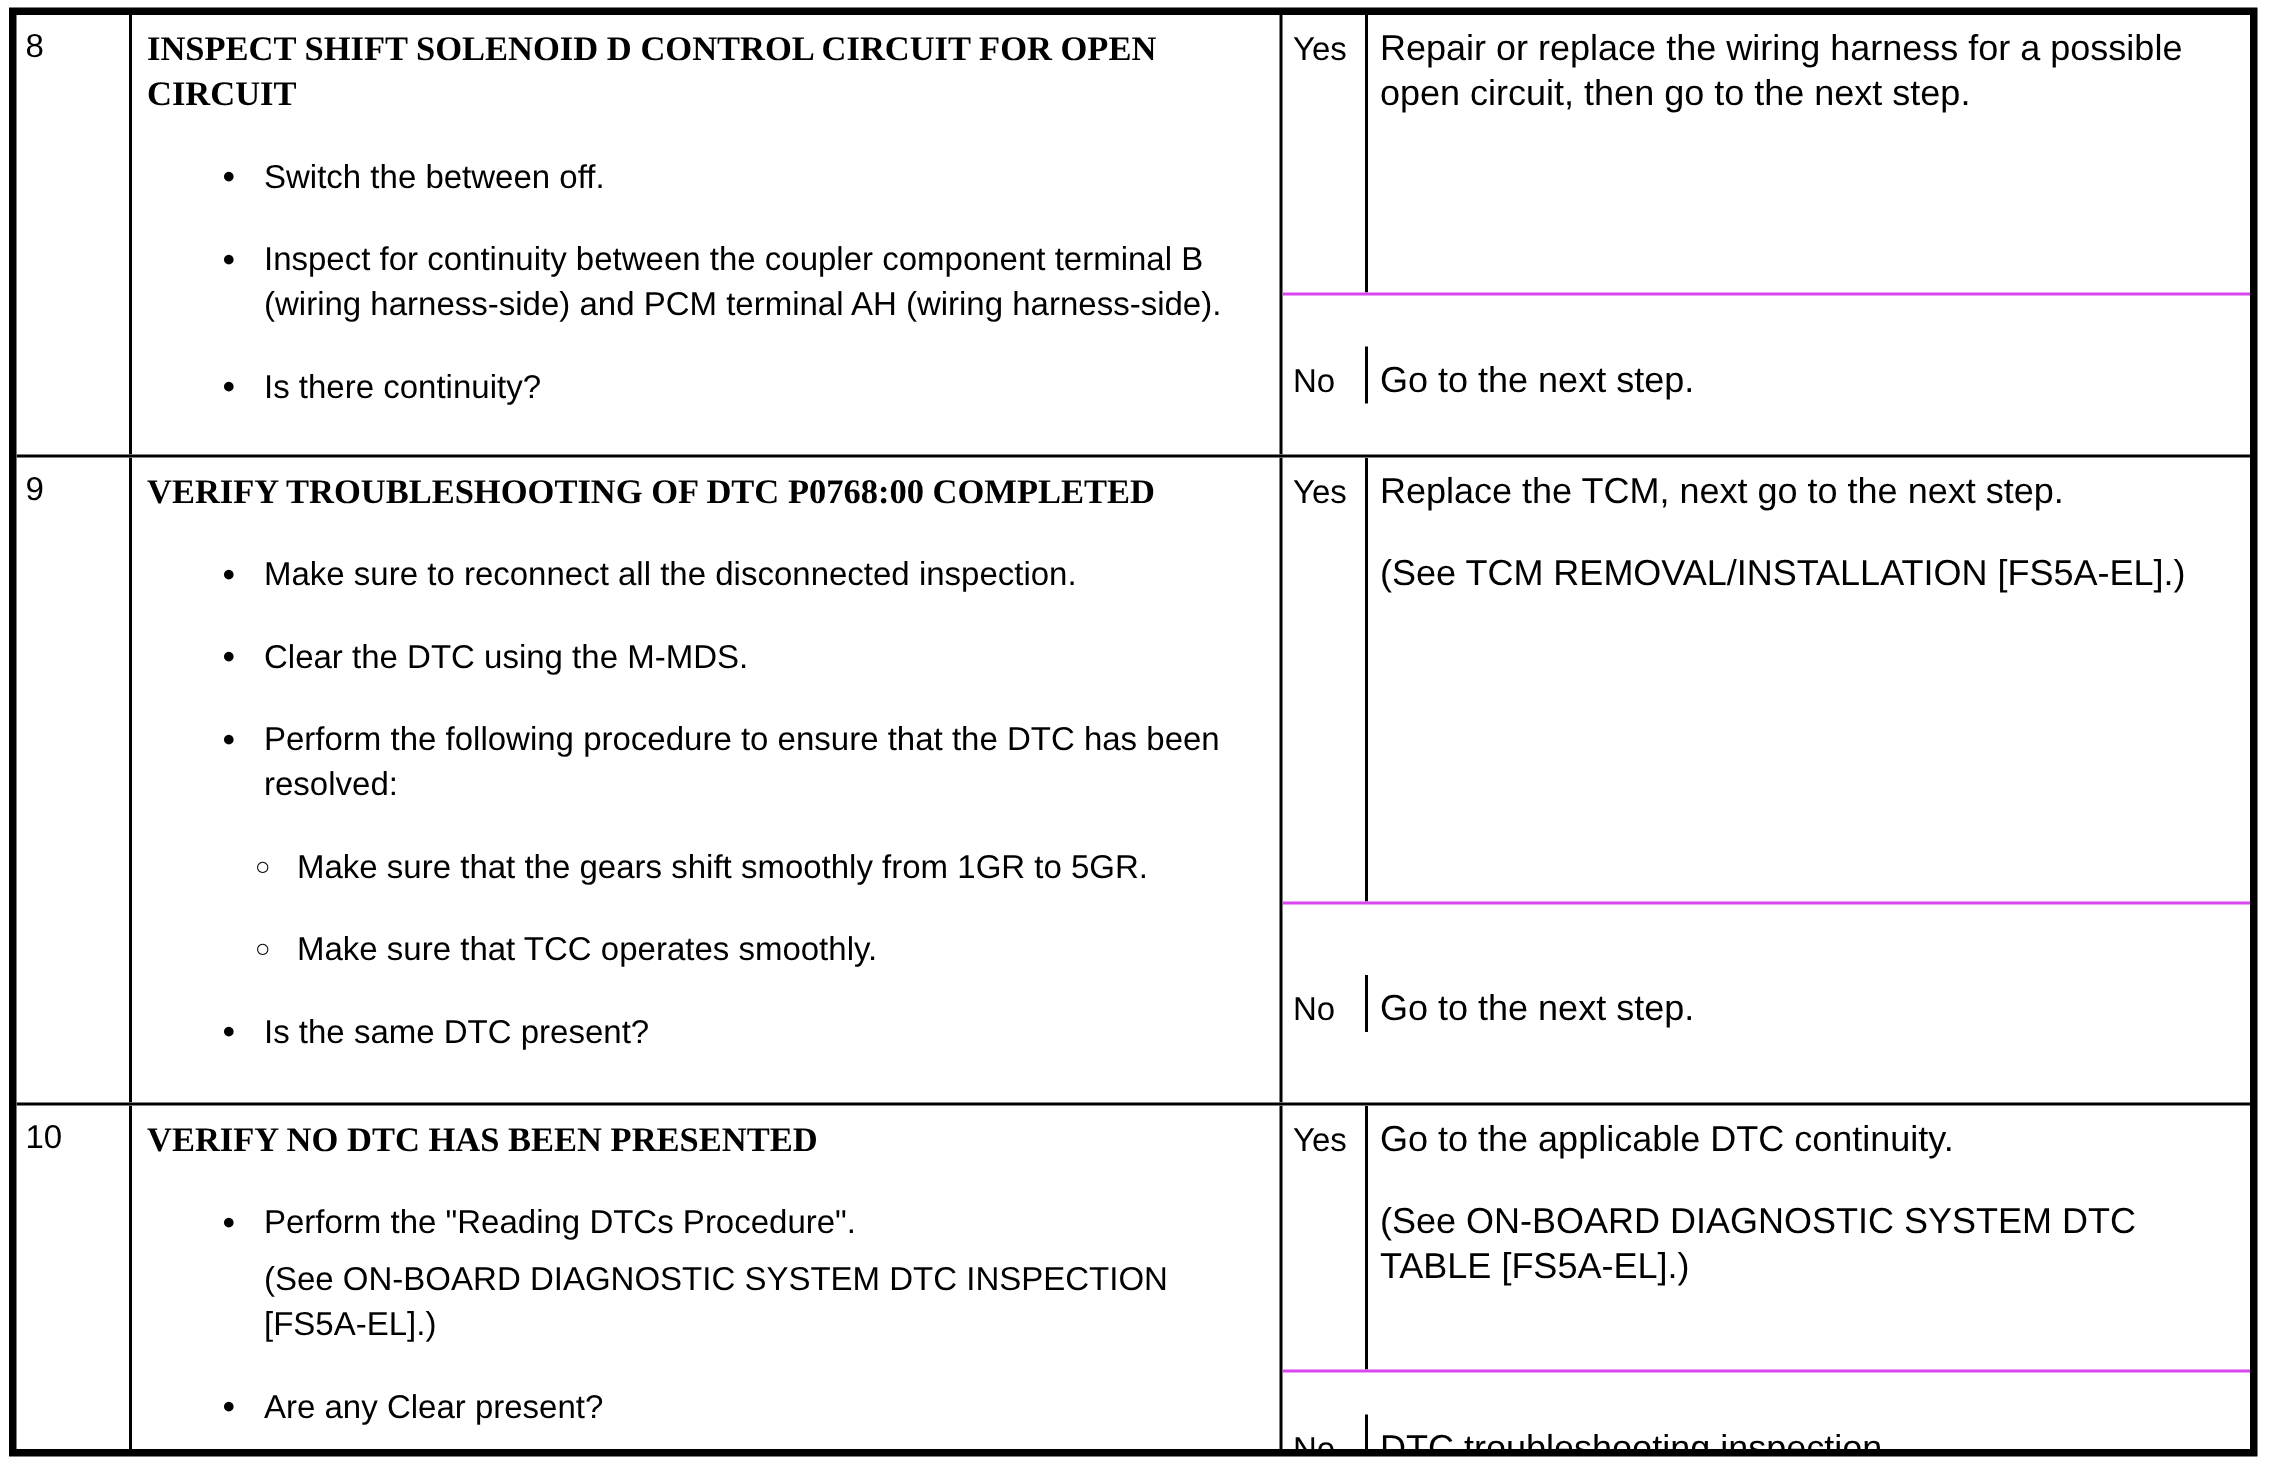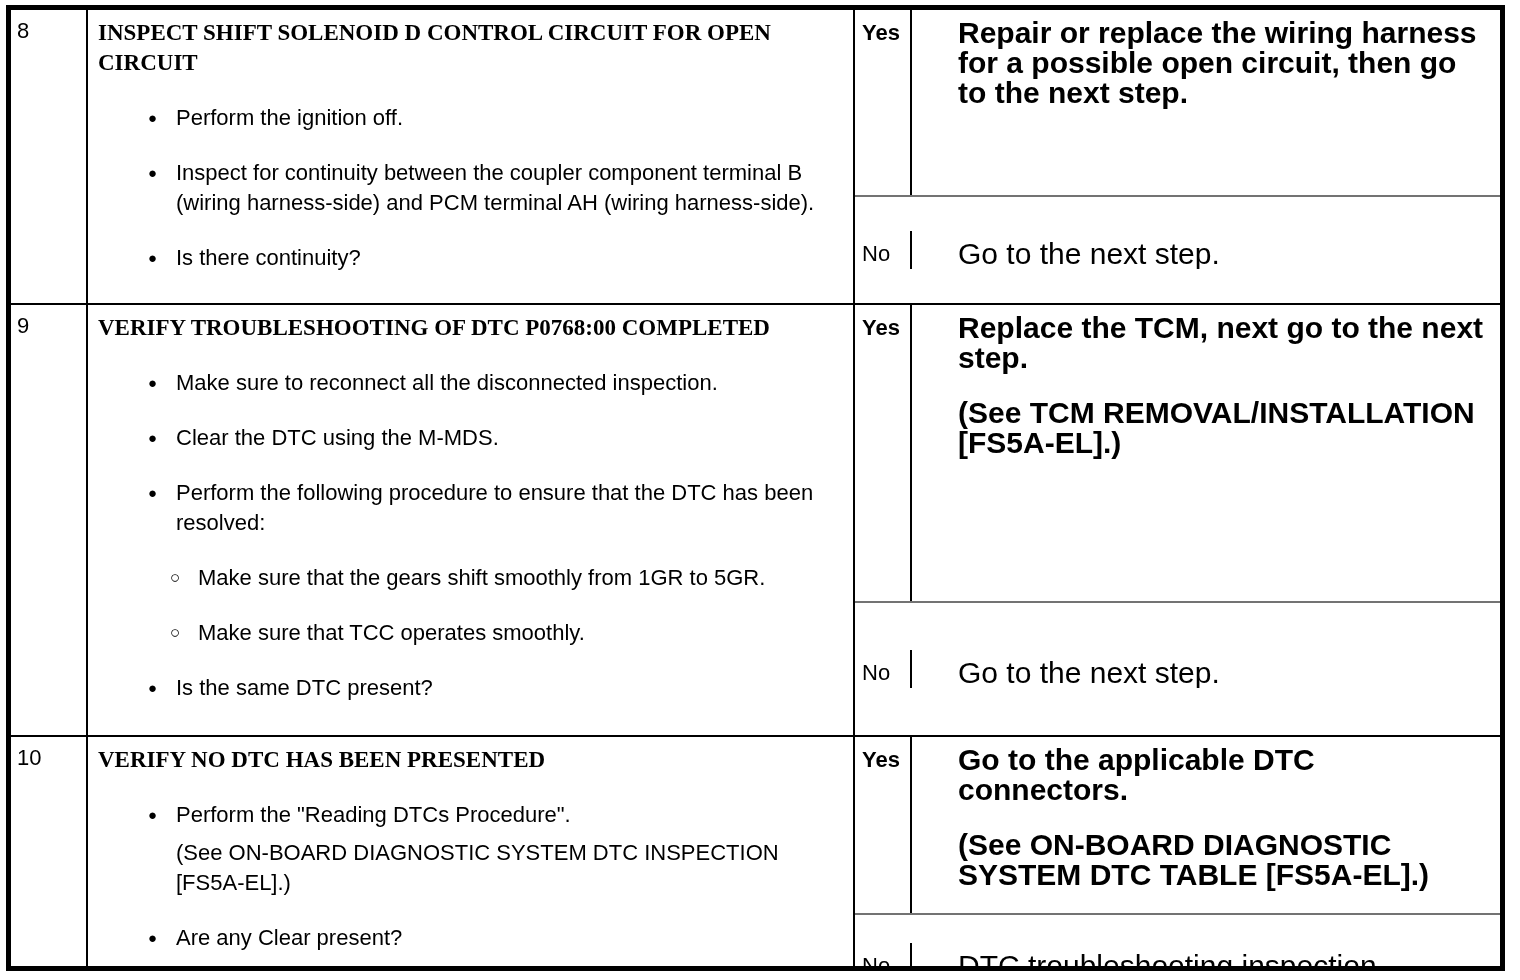--- a/index.html
+++ b/index.html
@@ -36,38 +36,37 @@
     border-right: 2px solid #000000;
     padding: 8px 10px 0 10px;
     overflow: hidden;
   }
   .col-outcomes {
     width: 645px; flex: 0 0 645px;
     display: flex; flex-direction: column;
     overflow: hidden;
   }
   .outcome { display: flex; overflow: hidden; }
-  .outcome-yes { border-bottom: 2px solid #737373; font-weight: bold; }
+  .outcome-yes { border-bottom: 2px solid #d946ef; }
   .row-8 .outcome-yes { height: 187px; }
   .row-9 .outcome-yes { height: 298px; }
   .row-10 .outcome-yes { height: 178px; }
   .outcome-no { flex: 1 1 auto; align-items: center; }
 
   .yesno-cell {
     width: 57px; flex: 0 0 57px;
     border-right: 2px solid #000000;
     padding: 8px 2px 0 7px;
     font-size: 22px; line-height: 30px;
   }
   .action-cell {
     flex: 1 1 auto;
     padding: 8px 8px 0 8px;
-    font-size: 30px; line-height: 30px;
-    overflow: hidden;
-    margin-left: 38px;
+    font-size: 24px; line-height: 30px;
+    overflow: hidden;
   }
   .action-para { margin: 0; }
   .action-para + .action-para { margin-top: 25px; }
 
   .step-title {
     margin: 0;
     font-size: 23px; font-weight: bold;
     line-height: 30px;
     max-width: 770px;
     font-family: Liberation Serif, serif;
@@ -105,21 +104,21 @@
 
   <div class="step-row row-8 bordered">
     <div class="col-num">
       <span>8</span>
     </div>
     <div class="col-desc">
       <p class="step-title">INSPECT SHIFT SOLENOID D CONTROL CIRCUIT FOR OPEN CIRCUIT</p>
       <div class="bullet-list">
         <div class="bullet-item">
           <span class="bullet-marker">●</span>
-          <span class="bullet-body">Perform the ignition off.</span>
+          <span class="bullet-body">Switch the between off.</span>
         </div>
         <div class="bullet-item">
           <span class="bullet-marker">●</span>
           <span class="bullet-body">Inspect for continuity between the coupler component terminal B (wiring harness-side) and PCM terminal AH (wiring harness-side).</span>
         </div>
         <div class="bullet-item">
           <span class="bullet-marker">●</span>
           <span class="bullet-body">Is there continuity?</span>
         </div>
       </div>
@@ -209,21 +208,21 @@
         <div class="bullet-item">
           <span class="bullet-marker">●</span>
           <span class="bullet-body">Are any Clear present?</span>
         </div>
       </div>
     </div>
     <div class="col-outcomes">
       <div class="outcome outcome-yes">
         <div class="yesno-cell">Yes</div>
         <div class="action-cell">
-          <p class="action-para">Go to the applicable DTC connectors.</p>
+          <p class="action-para">Go to the applicable DTC continuity.</p>
           <p class="action-para">(See ON-BOARD DIAGNOSTIC SYSTEM DTC TABLE [FS5A-EL].)</p>
         </div>
       </div>
       <div class="outcome outcome-no">
         <div class="yesno-cell">No</div>
         <div class="action-cell">
           <p class="action-para">DTC troubleshooting inspection.</p>
         </div>
       </div>
     </div>

